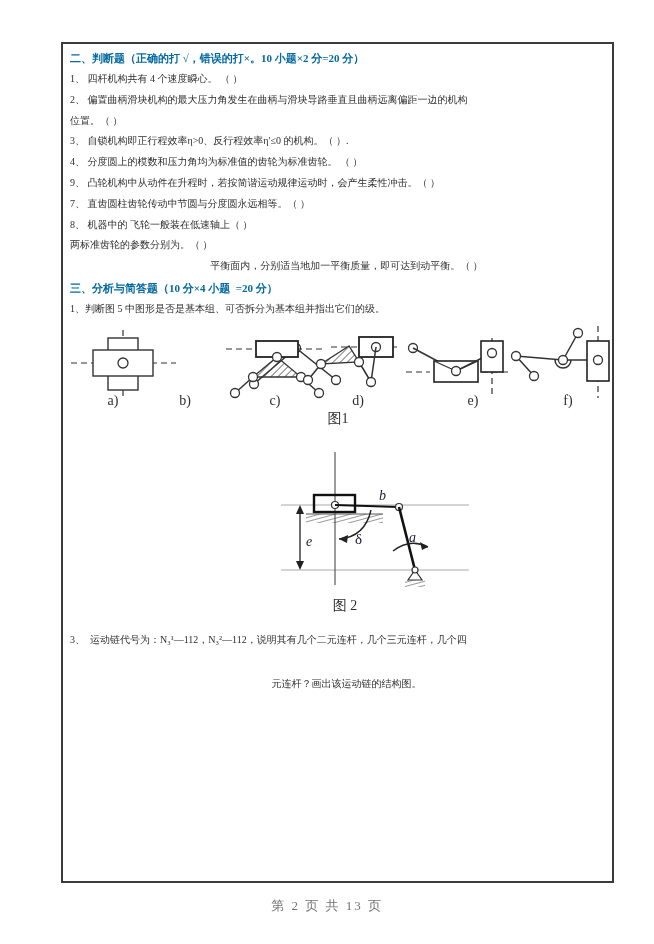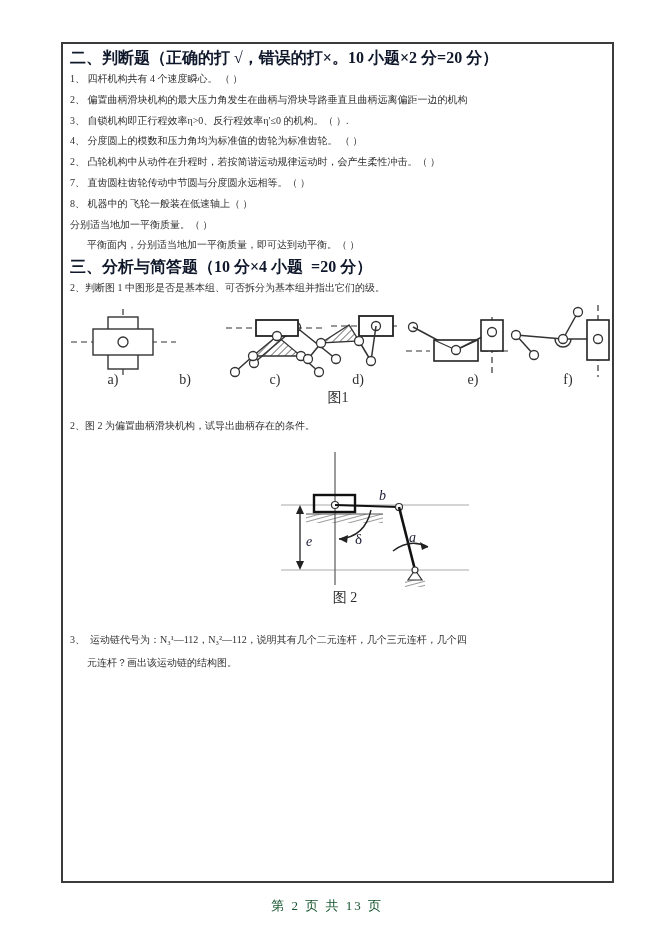--- a/index.html
+++ b/index.html
@@ -1,51 +1,52 @@
 <!DOCTYPE html>
 <html><head>
 <meta charset="utf-8">
 <style>
   html,body{margin:0;padding:0;background:#fff;}
   .page{position:relative;width:654px;height:944px;background:#ffffff;overflow:hidden;
         font-family:"Liberation Serif","DejaVu Serif",serif;color:#2e2e2e;}
   .bordered{position:absolute;left:61px;top:42px;width:553px;height:841px;
             border:2px solid #3b3b3b;box-sizing:border-box;padding:3px 6px 0 7px;}
-  .h{font-size:16px;font-weight:bold;line-height:22px;white-space:pre;color:#0f172a;}
+  .h{font-size:11px;font-weight:bold;line-height:22px;white-space:pre;color:#0369a1;}
   .line{font-size:10px;line-height:20.8px;white-space:pre;}
-  .indent{padding-left:17px;}
+  .indent{padding-left:17px;text-align:center;}
   .fig1{position:relative;height:117px;}
   .fig1 svg{position:absolute;}
   .fig-label{position:absolute;width:24px;text-align:center;font-size:14px;}
   .fig-caption{position:absolute;font-size:14px;text-align:center;}
   .fig2{position:relative;height:193px;}
   .fig2 svg{position:absolute;left:209px;top:13px;}
-  .q3b{margin-top:2px;}
+  .q3b{margin-top:23px;}
   .footer{position:absolute;left:0;right:0;top:897px;text-align:center;
-          font-size:13px;color:#14532d;letter-spacing:2px;}
+          font-size:13px;color:#737373;letter-spacing:2px;}
 </style>
 </head>
 <body>
 
 <div class="page">
   <div class="bordered">
 
     <div class="h">二、判断题（正确的打 √，错误的打×。10 小题×2 分=20 分）</div>
     <div class="line">1、 四杆机构共有 4 个速度瞬心。 （ ）</div>
     <div class="line">2、 偏置曲柄滑块机构的最大压力角发生在曲柄与滑块导路垂直且曲柄远离偏距一边的机构</div>
+    <div class="line">位置。（ ）</div>
     <div class="line">3、 自锁机构即正行程效率η&gt;0、反行程效率η'≤0 的机构。（ ）.</div>
     <div class="line">4、 分度圆上的模数和压力角均为标准值的齿轮为标准齿轮。 （ ）</div>
-    <div class="line">2、 凸轮机构中从动件在升程时，若按简谐运动规律运动时，会产生柔性冲击。（ ）</div>
+    <div class="line">9、 凸轮机构中从动件在升程时，若按简谐运动规律运动时，会产生柔性冲击。（ ）</div>
     <div class="line">7、 直齿圆柱齿轮传动中节圆与分度圆永远相等。（ ）</div>
     <div class="line">8、 机器中的 飞轮一般装在低速轴上（ ）</div>
-    <div class="line">分别适当地加一平衡质量。（ ）</div>
+    <div class="line">两标准齿轮的参数分别为。（ ）</div>
     <div class="line indent">平衡面内，分别适当地加一平衡质量，即可达到动平衡。（ ）</div>
 
     <div class="h">三、分析与简答题（10 分×4 小题  =20 分）</div>
-    <div class="line">2、判断图 1 中图形是否是基本组、可否拆分为基本组并指出它们的级。</div>
+    <div class="line">1、判断图 5 中图形是否是基本组、可否拆分为基本组并指出它们的级。</div>
 
     <div class="fig1">
 
       <svg style="left:1px;top:10px" width="105" height="70" viewBox="0 0 105 70">
         <line x1="0" y1="33" x2="105" y2="33" stroke="#333" stroke-width="1.2" stroke-dasharray="6,4"></line>
         <line x1="52" y1="0" x2="52" y2="70" stroke="#333" stroke-width="1.2" stroke-dasharray="6,4"></line>
         <rect x="37" y="8" width="30" height="52" fill="#fff" stroke="#333" stroke-width="1.4"></rect>
         <rect x="22" y="20" width="60" height="26" fill="#fff" stroke="#333" stroke-width="1.4"></rect>
         <circle cx="52" cy="33" r="5" fill="#fff" stroke="#333" stroke-width="1.3"></circle>
       </svg>
@@ -126,21 +127,20 @@
       </svg>
       <span class="fig-label" style="left:31px;top:73px">a)</span>
       <span class="fig-label" style="left:103px;top:73px">b)</span>
       <span class="fig-label" style="left:193px;top:73px">c)</span>
       <span class="fig-label" style="left:276px;top:73px">d)</span>
       <span class="fig-label" style="left:391px;top:73px">e)</span>
       <span class="fig-label" style="left:486px;top:73px">f)</span>
       <span class="fig-caption" style="left:233px;top:90px;width:70px">图1</span>
     </div>
 
-    <div class="line">2、图 2 为偏置曲柄滑块机构，试导出曲柄存在的条件。</div>
 
     <div class="fig2">
       <svg width="200" height="140" viewBox="0 0 200 140">
         <defs>
             <pattern id="hg" width="4" height="4" patternUnits="userSpaceOnUse" patternTransform="rotate(75)">
           <line x1="0" y1="0" x2="0" y2="4" stroke="#555" stroke-width="1.2"></line>
             </pattern>
           </defs>
 
         <line x1="2" y1="55" x2="190" y2="55" stroke="#aaa" stroke-width="1"></line>
@@ -170,21 +170,21 @@
 
         <line x1="21" y1="58" x2="21" y2="117" stroke="#222" stroke-width="1.3"></line>
         <polygon points="21,55 17,64 25,64" fill="#222"></polygon>
         <polygon points="21,120 17,111 25,111" fill="#222"></polygon>
 
         <text x="100" y="50" font-size="14" font-style="italic" fill="#1a1a33">b</text>
         <text x="130" y="92" font-size="14" font-style="italic" fill="#1a1a33">a</text>
         <text x="76" y="94" font-size="15" fill="#1a1a33">δ</text>
         <text x="27" y="96" font-size="14" font-style="italic" fill="#1a1a33">e</text>
       </svg>
-      <span class="fig-caption" style="left:240px;top:152px;width:70px">图 2</span>
+      <span class="fig-caption" style="left:240px;top:160px;width:70px">图 2</span>
     </div>
 
     <div class="line">3、  运动链代号为：N₃¹—112，N₃²—112，说明其有几个二元连杆，几个三元连杆，几个四</div>
     <div class="line indent q3b">元连杆？画出该运动链的结构图。</div>
 
   </div>
 
   <div class="footer">第 2 页 共 13 页</div>
 </div>
 

